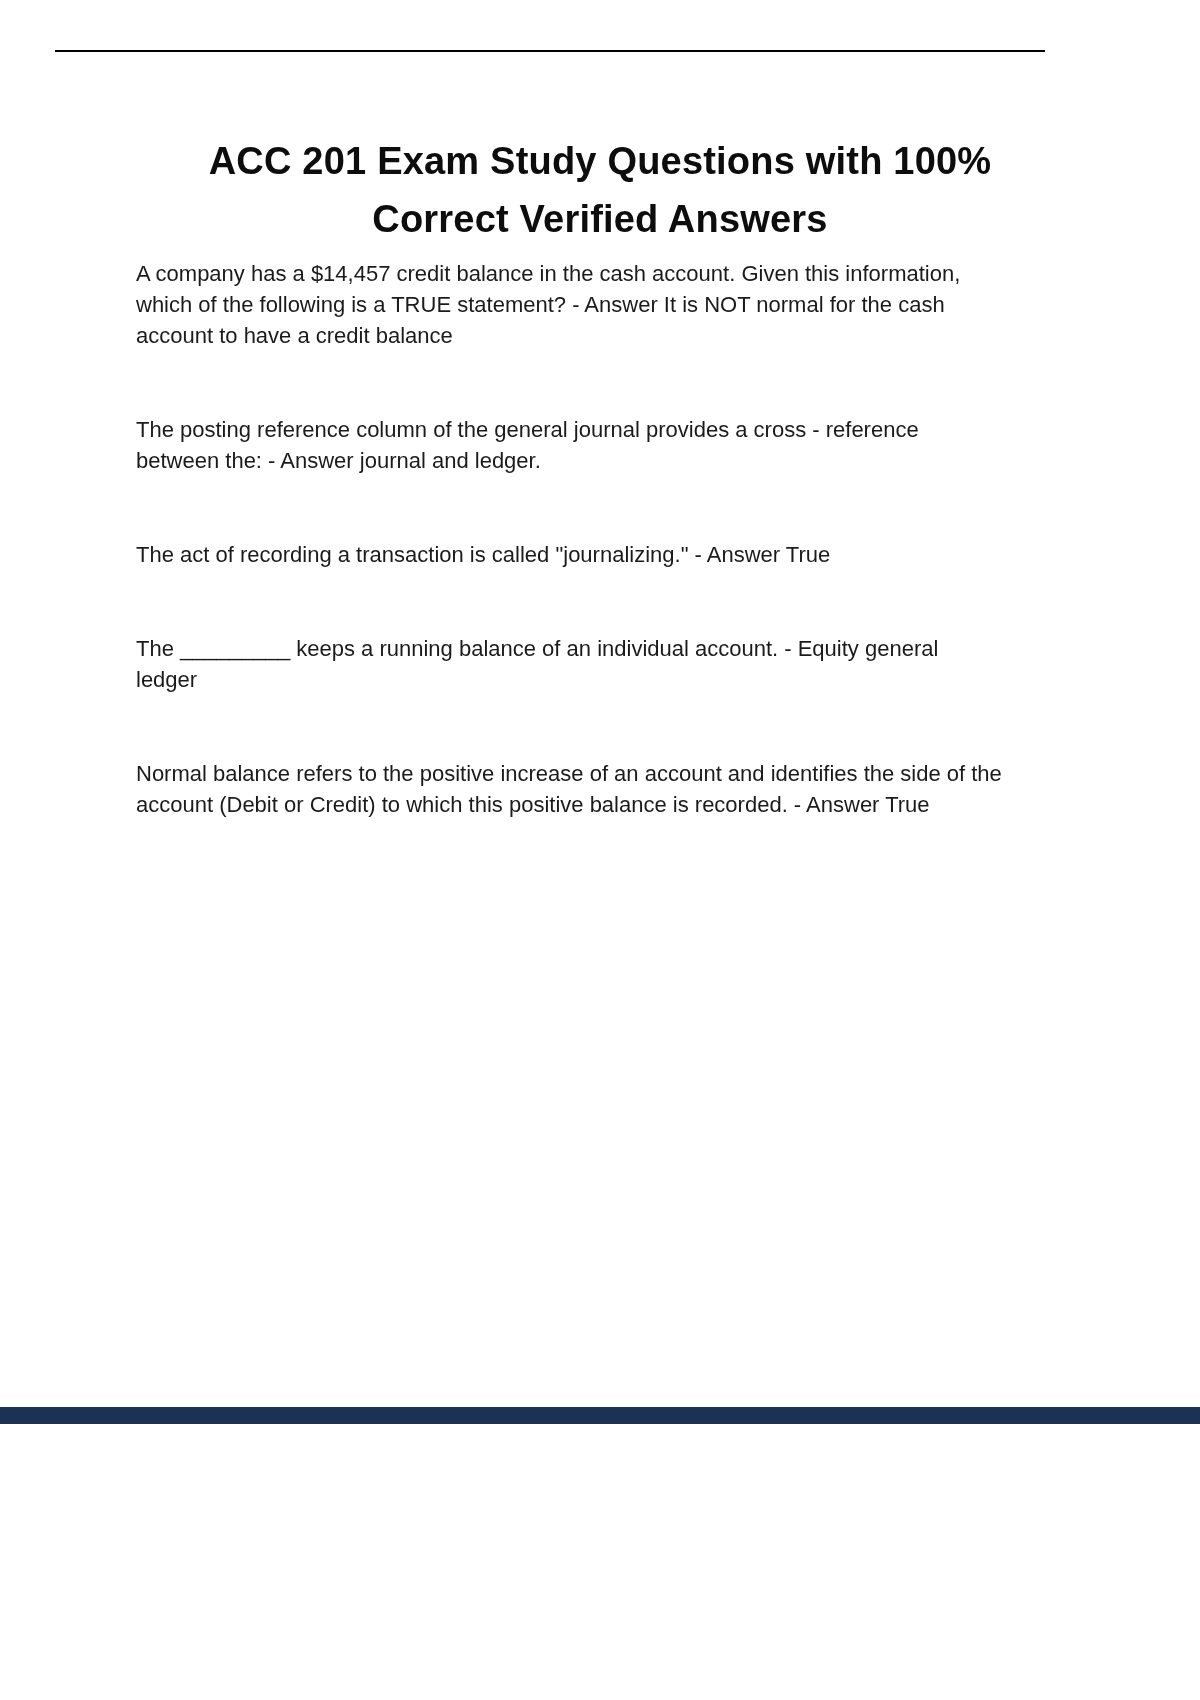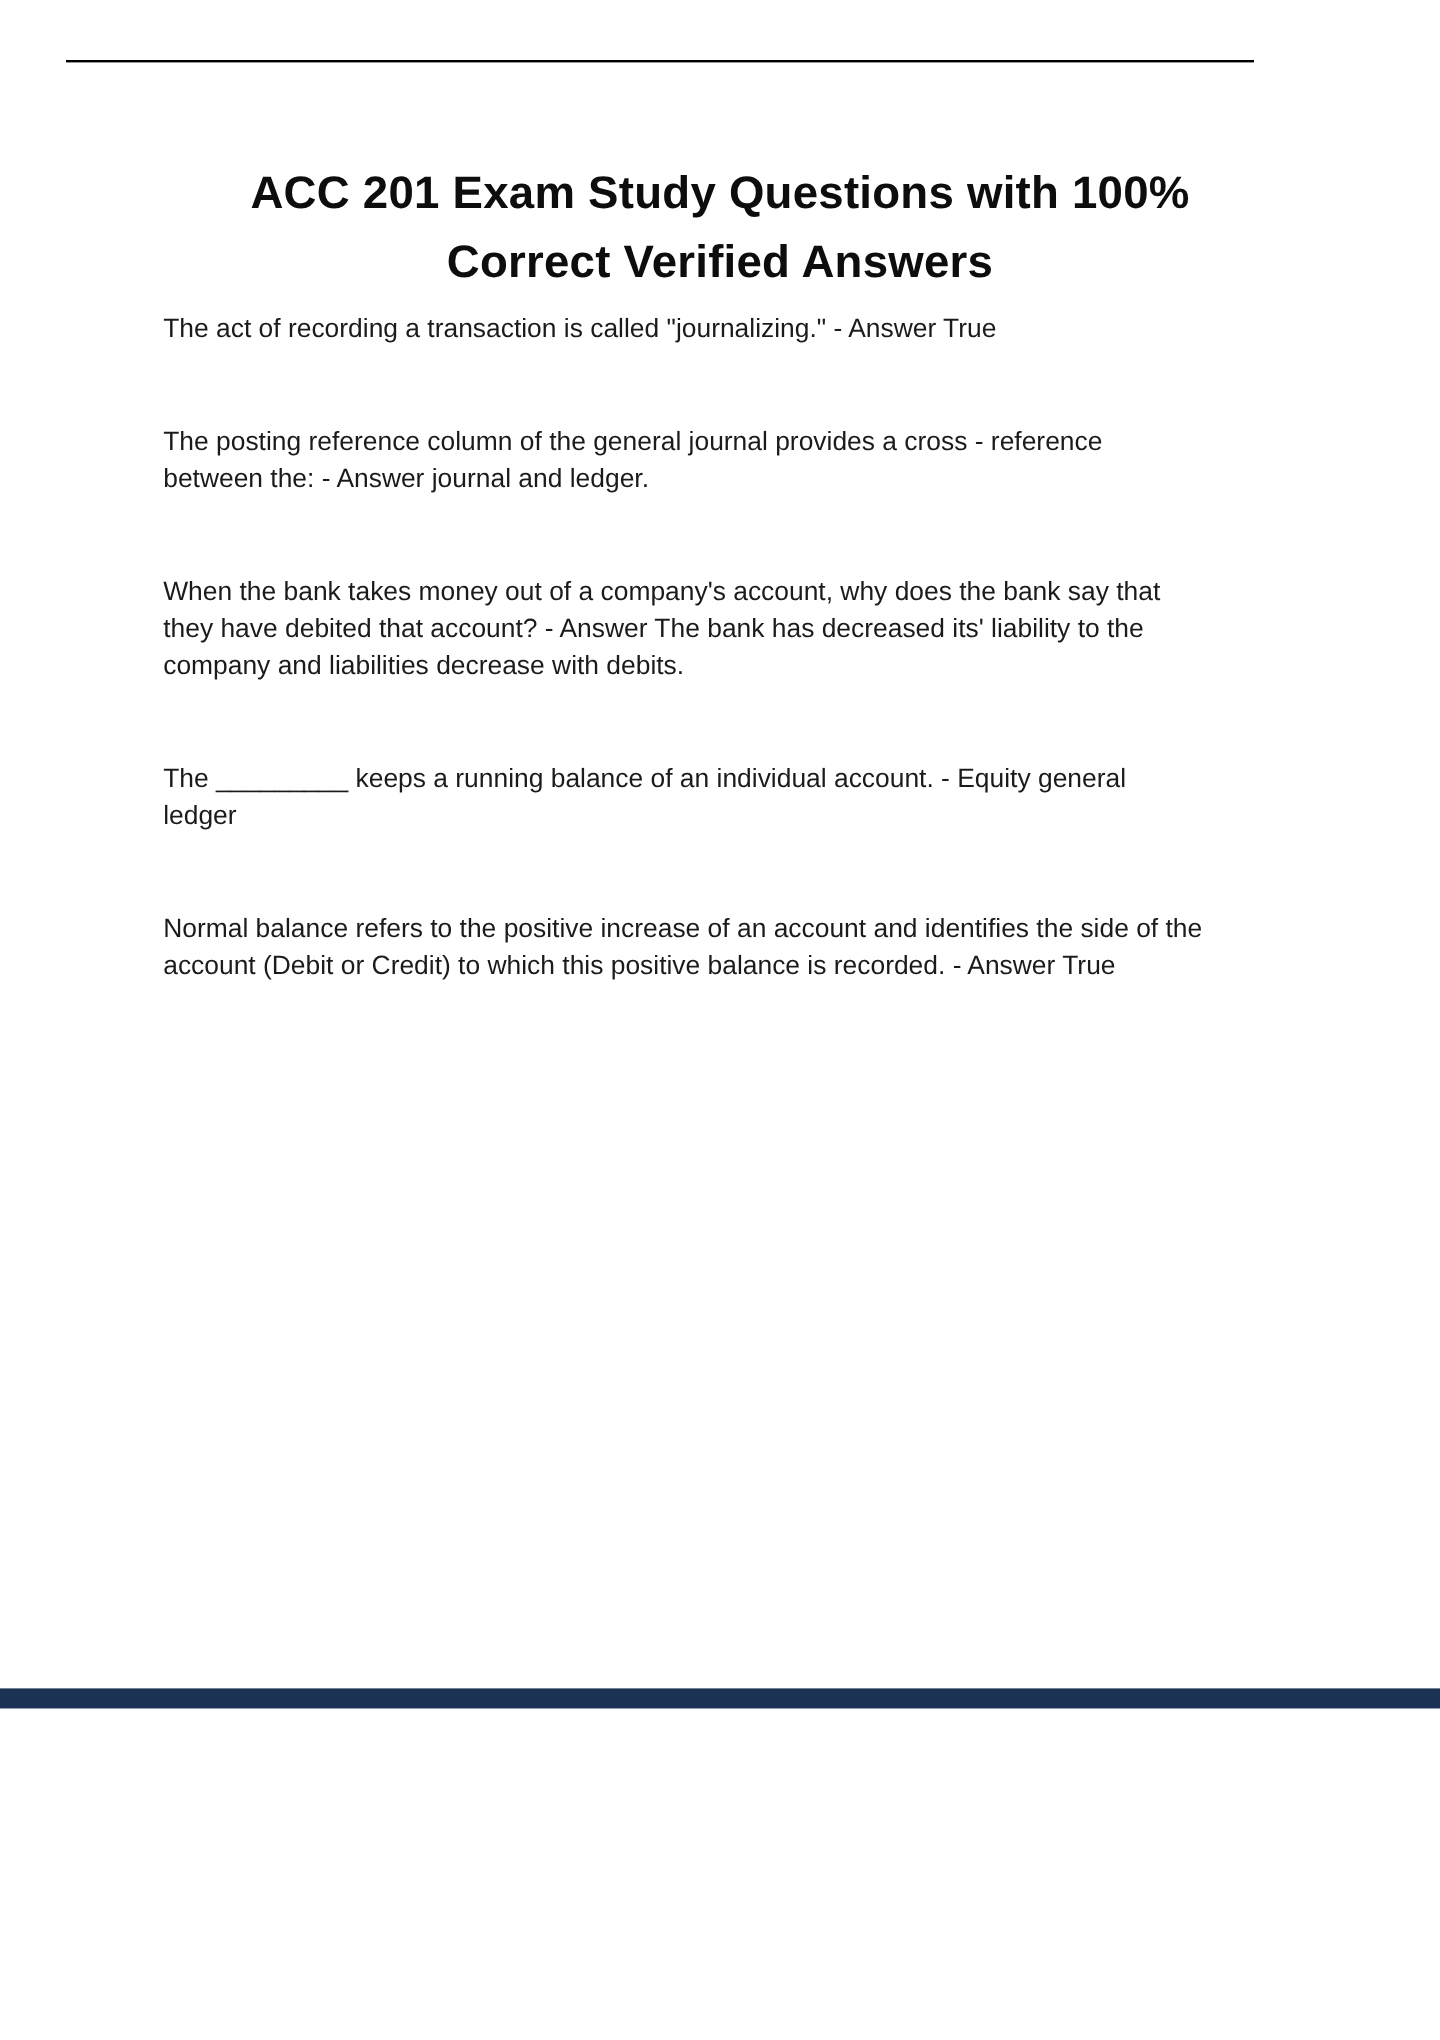--- a/index.html
+++ b/index.html
@@ -67,22 +67,22 @@
 
 <div class="page">
 
   <div class="top-rule"></div>
 
   <h1 class="doc-title">
     <span class="doc-title-inner">ACC 201 Exam Study Questions with 100% Correct Verified Answers</span>
   </h1>
 
   <div class="content">
+    <p class="qa">A company has a $14,457 credit balance in the cash account. Given this information, which of the following is a TRUE statement? - Answer It is NOT normal for the cash account to have a credit balance</p>
+    <p class="qa">The posting reference column of the general journal provides a cross - reference between the: - Answer journal and ledger.</p>
     <p class="qa">The act of recording a transaction is called "journalizing." - Answer True</p>
-    <p class="qa">The posting reference column of the general journal provides a cross - reference between the: - Answer journal and ledger.</p>
-    <p class="qa">When the bank takes money out of a company's account, why does the bank say that they have debited that account? - Answer The bank has decreased its' liability to the company and liabilities decrease with debits.</p>
     <p class="qa">The _________ keeps a running balance of an individual account. - Equity general ledger</p>
     <p class="qa">Normal balance refers to the positive increase of an account and identifies the side of the account (Debit or Credit) to which this positive balance is recorded. - Answer True</p>
   </div>
 
   <div class="bottom-bar"></div>
 
 </div>
 
 </body></html>

